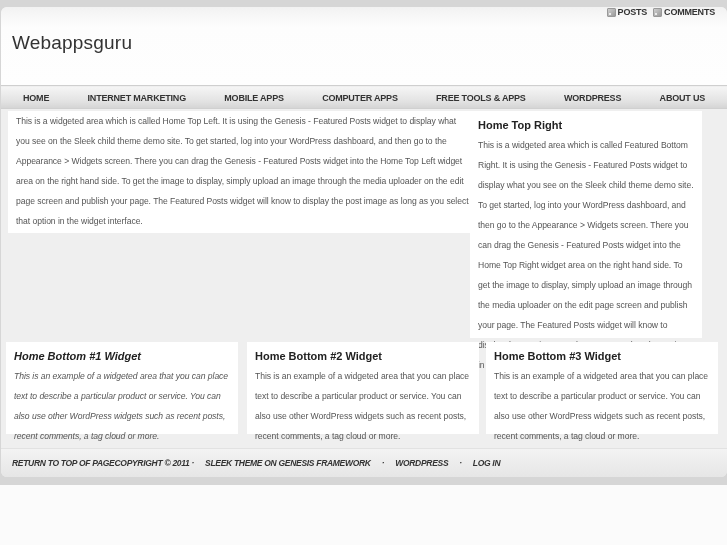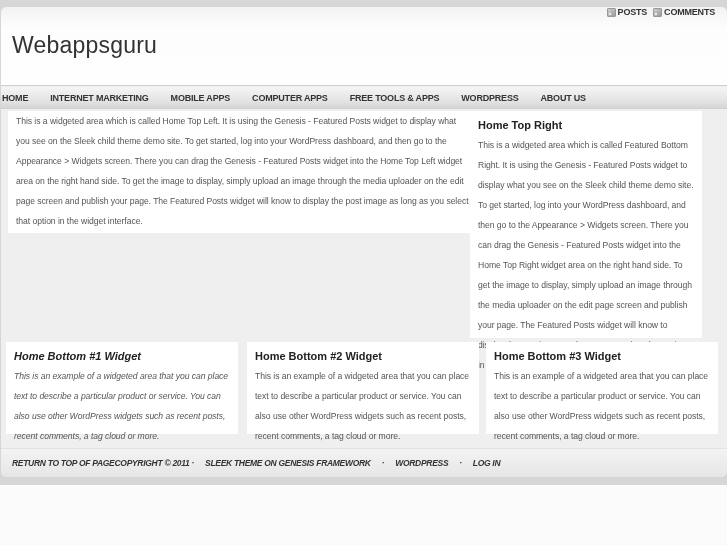--- a/index.html
+++ b/index.html
@@ -20,21 +20,21 @@
       border-radius: 6px;
       overflow: hidden;
     }
     .header {
       position: absolute; left: 0; top: 0; width: 100%; height: 79px;
       background: linear-gradient(#f2f2f2, #fdfdfd 20px, #fefefe);
       border-bottom: 1px solid #cfcfcf;
     }
     .site-title {
       position: absolute; left: 11px; top: 25px;
-      font-size: 23px; color: #333; font-weight: normal;
+      font-size: 19px; color: #333; font-weight: normal;
       letter-spacing: 0.2px;
     }
     .header-links {
       position: absolute; right: 12px; top: 0;
       display: flex; gap: 6px; 
     }
     .header-link {
       display: flex; align-items: center; gap: 2px;
       font-size: 9px; font-weight: bold; color: #333; text-decoration: none;
       letter-spacing: -0.2px;
@@ -45,21 +45,21 @@
       border: 1px solid #999; border-radius: 1px; position: relative;
     }
     .rss-icon::after {
       content: ""; position: absolute; left: 1px; bottom: 1px; width: 2px; height: 2px;
       background: #fff; border-radius: 50%;
     }
     .nav {
       position: absolute; left: 0; top: 80px; width: 100%; height: 22px;
       background: linear-gradient(#f5f5f5, #e2e2e2 70%, #d5d5d5);
       border-bottom: 1px solid #d0d0d0;
-      display: flex; align-items: center; padding-left: 1px;
+      display: flex; align-items: center; padding-left: 22px; justify-content: space-between;
     }
     .nav-item {
       font-size: 9px; font-weight: bold; color: #333;
       margin-right: 22px; letter-spacing: -0.2px; cursor: pointer;
     }
     .widget {
       position: absolute; background: #fff;
     }
     .widget h4 {
       font-size: 11px; font-weight: bold; color: #222;

